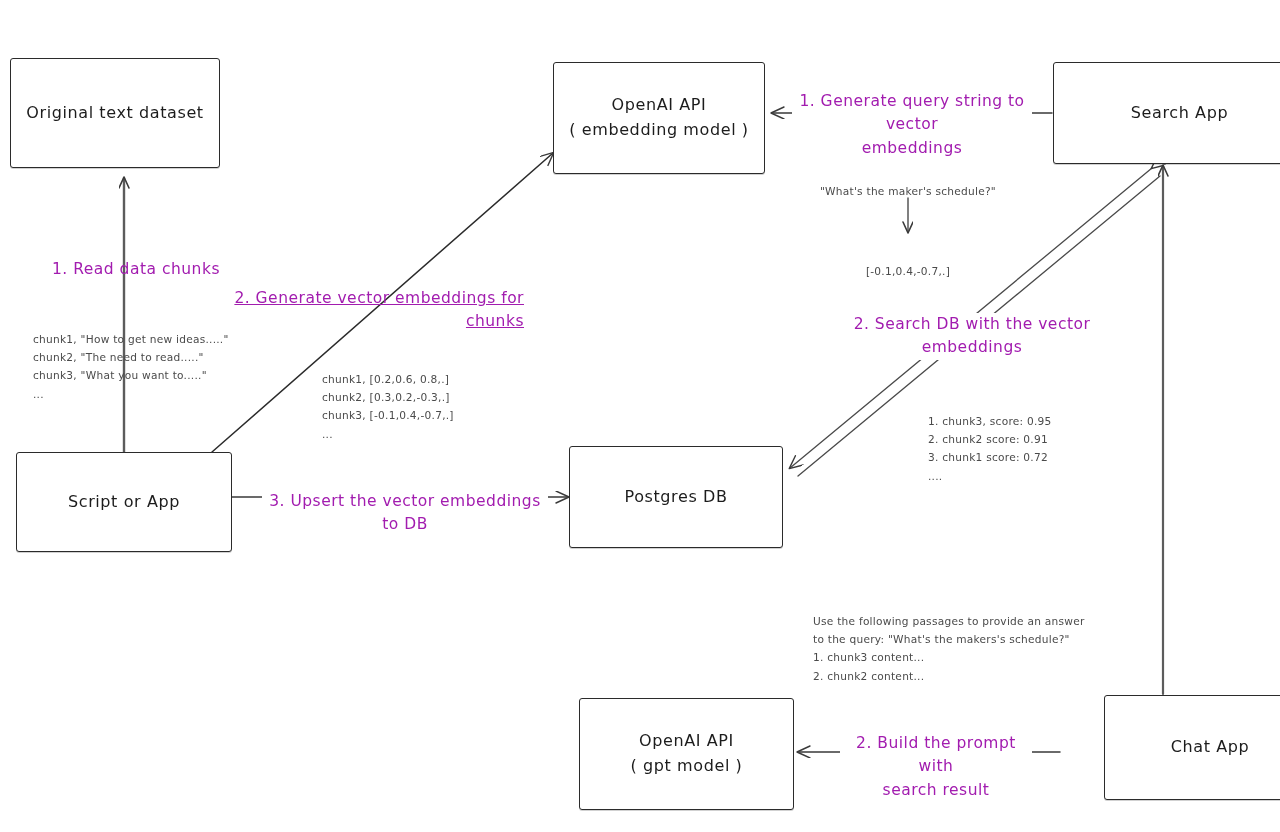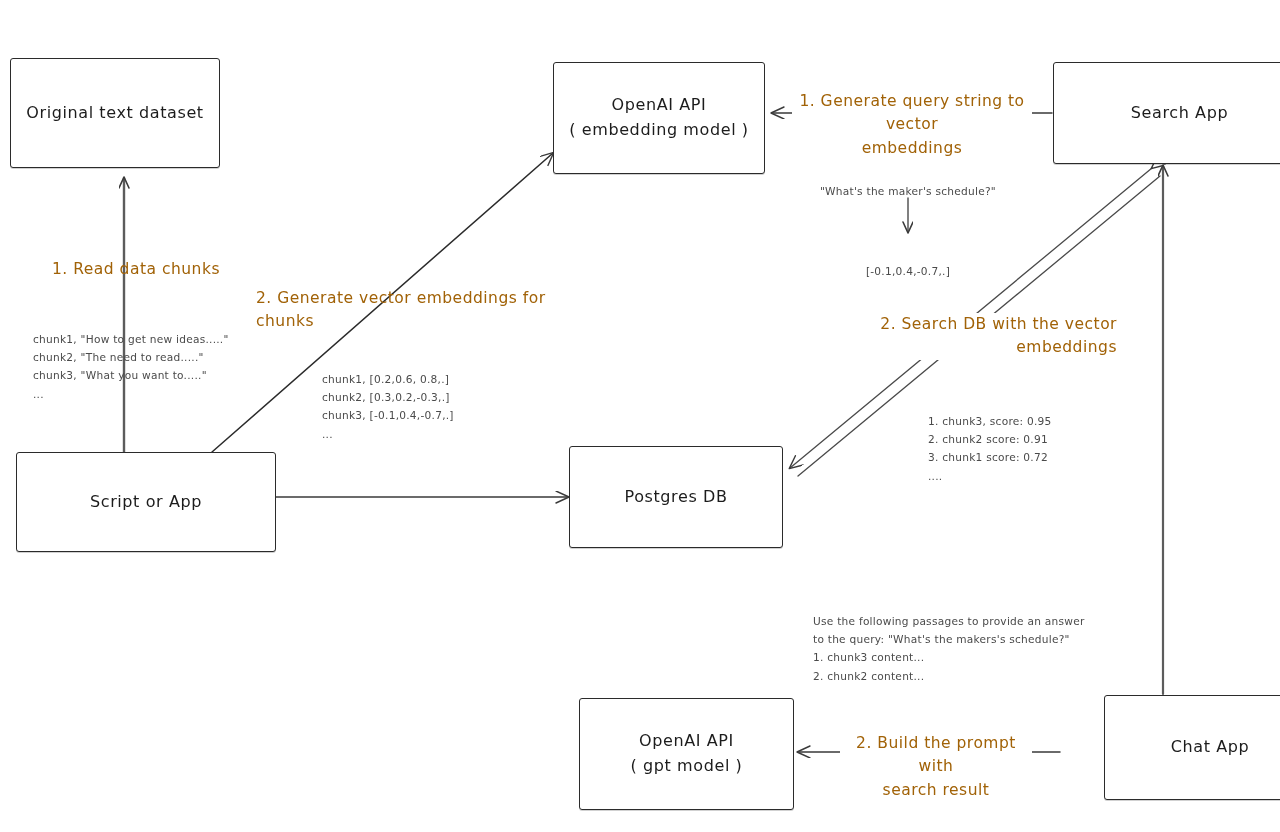--- a/index.html
+++ b/index.html
@@ -51,21 +51,21 @@
   }
   .node .line2 {
     display: block;
   }
   .edge-label {
     position: absolute;
     font-family: "DejaVu Sans", sans-serif;
     font-size: 15.5px;
     letter-spacing: 0.5px;
     line-height: 1.5;
-    color: #a16207;
+    color: #a21caf;
     text-align: center;
     white-space: pre-line;
   }
   .note {
     position: absolute;
     font-family: "DejaVu Sans", sans-serif;
     font-size: 10.6px;
     letter-spacing: 0.25px;
     line-height: 1.72;
     color: #4a4a4a;
@@ -122,21 +122,21 @@
 
     <g>
       <line x1="1060" y1="752" x2="798" y2="752" stroke="#3a3a3a" stroke-width="1.5" stroke-linecap="round" marker-end="url(#ah-thin)"></line>
     </g>
   </svg>
 
   <div class="node" style="left:10px; top:58px; width:210px; height:110px;">
     <span>Original text dataset</span>
   </div>
 
-  <div class="node" style="left:16px; top:452px; width:260px; height:100px;">
+  <div class="node" style="left:16px; top:452px; width:216px; height:100px;">
     <span>Script or App</span>
   </div>
 
   <div class="node" style="left:553px; top:62px; width:212px; height:112px;">
     <span>OpenAI API</span>
     <span class="line2">( embedding model )</span>
   </div>
 
   <div class="node" style="left:569px; top:446px; width:214px; height:102px;">
     <span>Postgres DB</span>
@@ -150,27 +150,28 @@
     <span>Chat App</span>
   </div>
 
   <div class="node" style="left:579px; top:698px; width:215px; height:112px;">
     <span>OpenAI API</span>
     <span class="line2">( gpt model )</span>
   </div>
 
   <div class="edge-label" style="left:52px; top:258px; width:200px; text-align:left;">1. Read data chunks</div>
 
-  <div class="edge-label" style="left:256px; top:287px; width:300px; text-align:left;">2. Generate vector embeddings for chunks</div>
+  <div class="edge-label" style="left:224px; top:287px; width:300px; text-align:right;text-decoration:underline;">2. Generate vector embeddings for chunks</div>
 
+  <div class="edge-label" style="left:262px; top:490px; width:286px; text-align:center; background:#ffffff;">3. Upsert the vector embeddings  to DB</div>
 
   <div class="edge-label" style="left:792px; top:90px; width:240px; text-align:center; background:#ffffff;">1. Generate query string to vector
 embeddings</div>
 
-  <div class="edge-label" style="left:827px; top:313px; width:290px; text-align:right; background:#ffffff;">2. Search DB with the vector embeddings</div>
+  <div class="edge-label" style="left:827px; top:313px; width:290px; text-align:center; background:#ffffff;">2. Search DB with the vector embeddings</div>
 
 
   <div class="edge-label" style="left:840px; top:732px; width:192px; text-align:center; background:#ffffff;">2. Build the prompt with
 search result</div>
 
   <div class="note" style="left:33px; top:330px; width:250px;">chunk1, "How to get new ideas....."
 chunk2, "The need to read....."
 chunk3, "What you want to....."
 ...</div>
 

